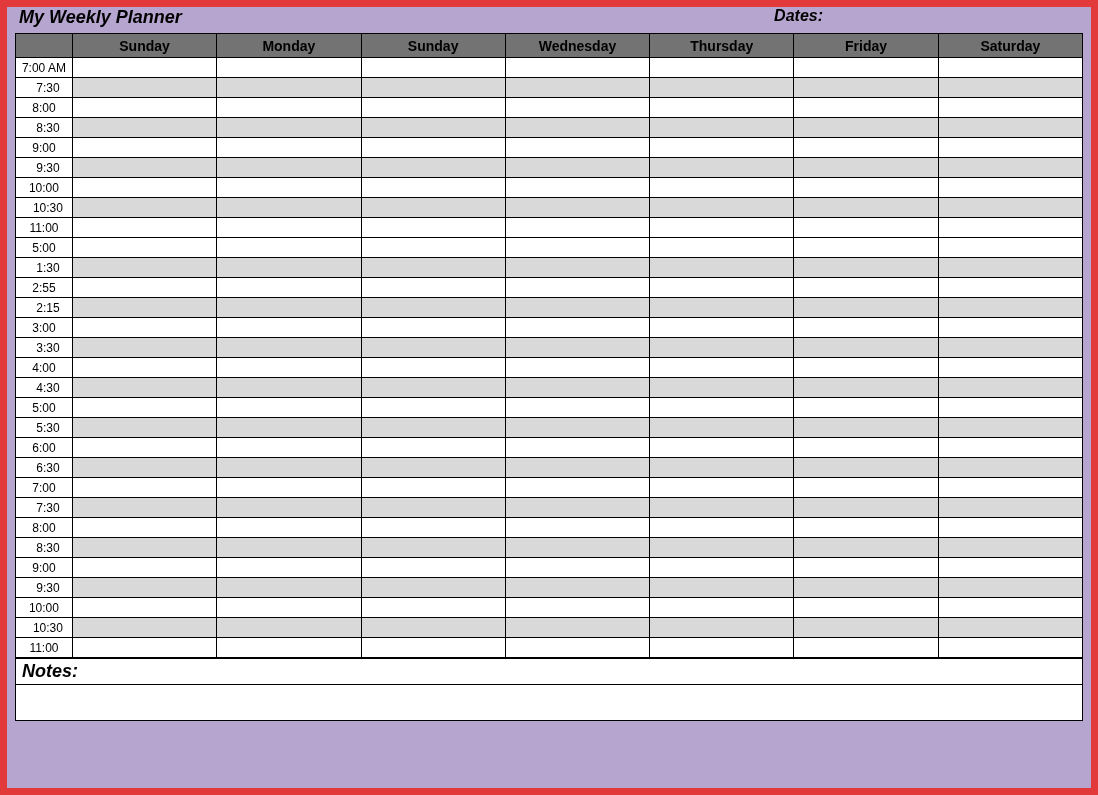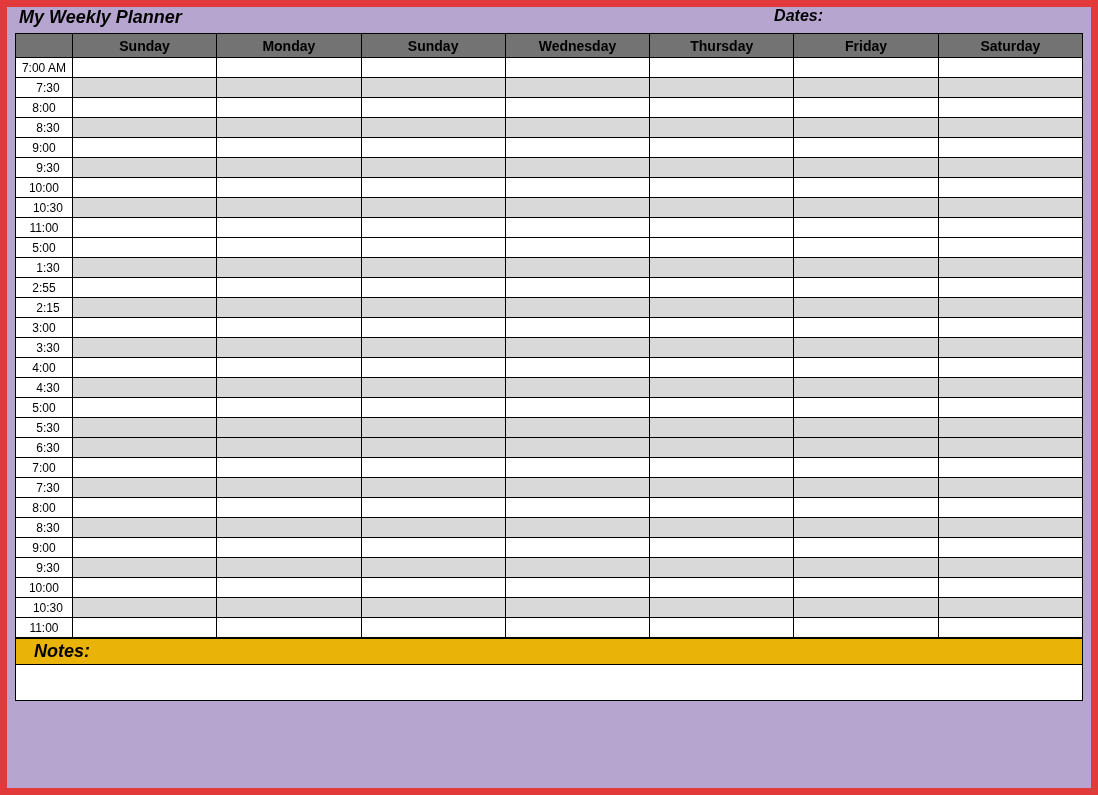--- a/index.html
+++ b/index.html
@@ -69,26 +69,26 @@
     width: 142px;
   }
   tr.shaded td.day-col {
     background: #d9d9d9;
   }
   tr.shaded td.time-col {
     background: #fff;
     padding-left: 8px;
   }
   .notes-header {
-    background: #eab308;
+    background: #ffffff;
     font-weight: bold;
     font-style: italic;
     font-size: 18px;
     color: #000;
-    padding: 2px 18px;
+    padding: 2px 6px;
     border: 1px solid #000;
     border-top: 1px solid #000;
     margin: 0 8px;
   }
   .notes-body {
     background: #fff;
     height: 36px;
     border: 1px solid #000;
     border-top: none;
     margin: 0 8px 6px 8px;
@@ -302,20 +302,30 @@
           <tr class="shaded">
             <td class="time-col">5:30</td>
             <td class="day-col"></td>
             <td class="day-col"></td>
             <td class="day-col"></td>
             <td class="day-col"></td>
             <td class="day-col"></td>
             <td class="day-col"></td>
             <td class="day-col"></td>
           </tr>
+          <tr>
+            <td class="time-col">6:00</td>
+            <td class="day-col"></td>
+            <td class="day-col"></td>
+            <td class="day-col"></td>
+            <td class="day-col"></td>
+            <td class="day-col"></td>
+            <td class="day-col"></td>
+            <td class="day-col"></td>
+          </tr>
           <tr class="shaded">
             <td class="time-col">6:30</td>
             <td class="day-col"></td>
             <td class="day-col"></td>
             <td class="day-col"></td>
             <td class="day-col"></td>
             <td class="day-col"></td>
             <td class="day-col"></td>
             <td class="day-col"></td>
           </tr>

